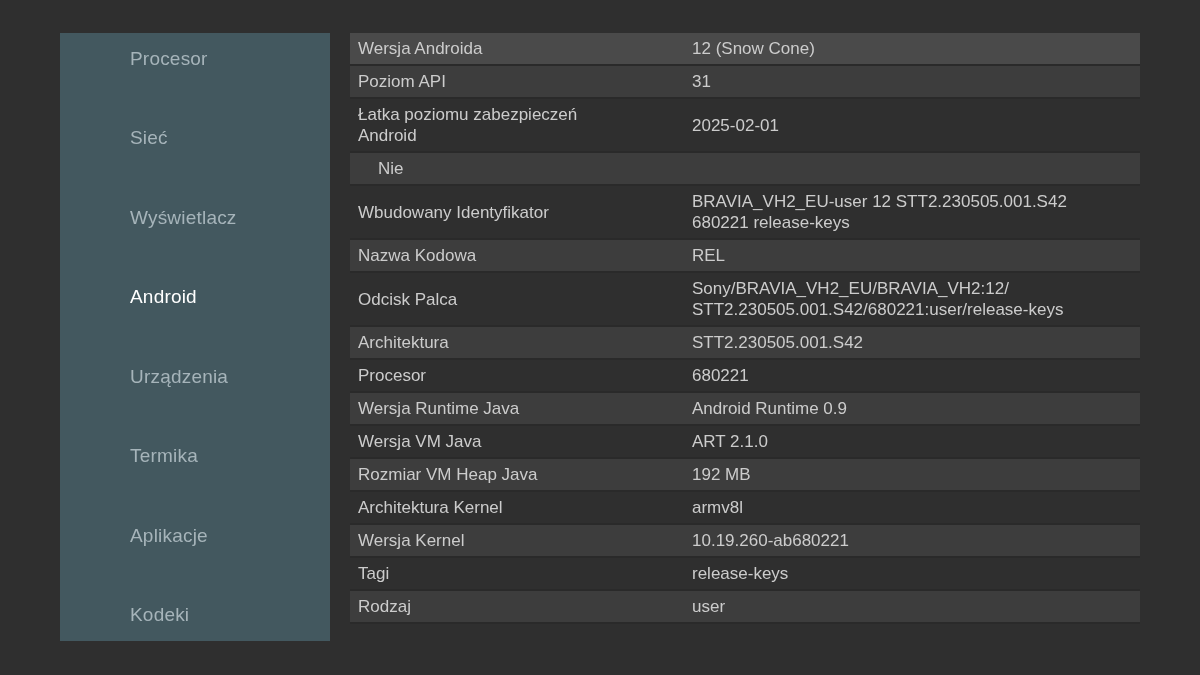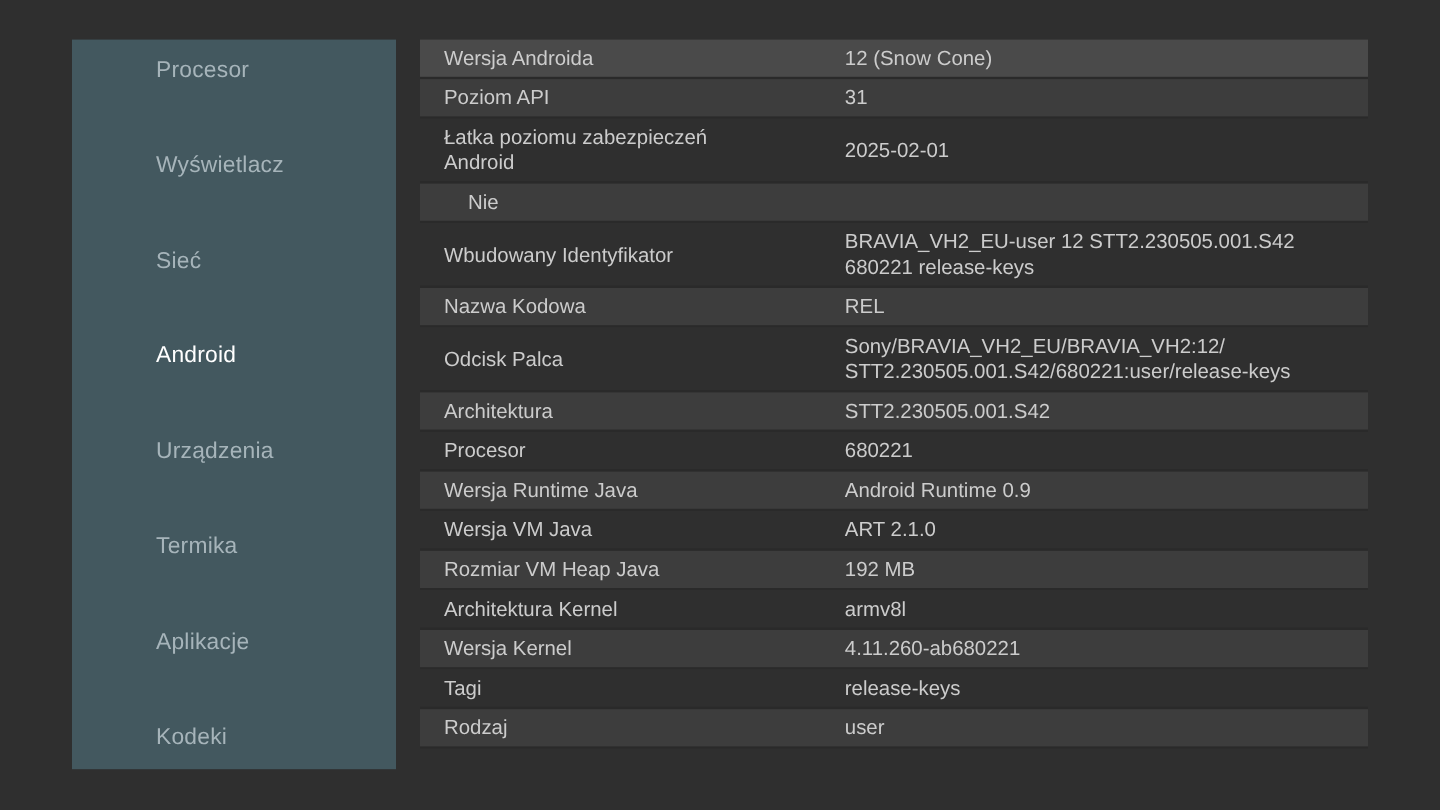--- a/index.html
+++ b/index.html
@@ -52,21 +52,21 @@
     position:absolute;
     left:350px; top:33px;
     width:790px;
     display:flex;
     flex-direction:column;
   }
   .row {
     display:flex;
     align-items:center;
     border-bottom:2px solid var(--separator);
-    padding-left:20px;
+    padding-left:8px;
     min-height:31px;
   }
   .row:nth-child(even) { background: var(--row-alt); }
   .row.focused { background: var(--row-focus); }
   .row .label {
     width:314px;
     flex:0 0 314px;
     font-size:17px;
     line-height:21px;
     padding:5px 8px 5px 0;
@@ -84,22 +84,22 @@
     min-width:0;
     margin-left:20px;
   }
 </style>
 </head>
 <body>
 
 <div class="screen">
   <nav class="sidebar" id="sidebar">
       <div class="side-item">Procesor</div>
+      <div class="side-item">Sieć</div>
       <div class="side-item">Wyświetlacz</div>
-      <div class="side-item">Sieć</div>
       <div class="side-item active">Android</div>
       <div class="side-item">Urządzenia</div>
       <div class="side-item">Termika</div>
       <div class="side-item">Aplikacje</div>
       <div class="side-item">Kodeki</div>
     </nav>
   <main class="content" id="content">
       <div class="row focused">
     <span class="label">Wersja Androida</span>
     <span class="value">12 (Snow Cone)</span>
@@ -149,21 +149,21 @@
       <div class="row">
     <span class="label">Rozmiar VM Heap Java</span>
     <span class="value">192 MB</span>
   </div>
       <div class="row">
     <span class="label">Architektura Kernel</span>
     <span class="value">armv8l</span>
   </div>
       <div class="row">
     <span class="label">Wersja Kernel</span>
-    <span class="value">4.11.260-ab680221</span>
+    <span class="value">10.19.260-ab680221</span>
   </div>
       <div class="row">
     <span class="label">Tagi</span>
     <span class="value">release-keys</span>
   </div>
       <div class="row">
     <span class="label">Rodzaj</span>
     <span class="value">user</span>
   </div>
     </main>

